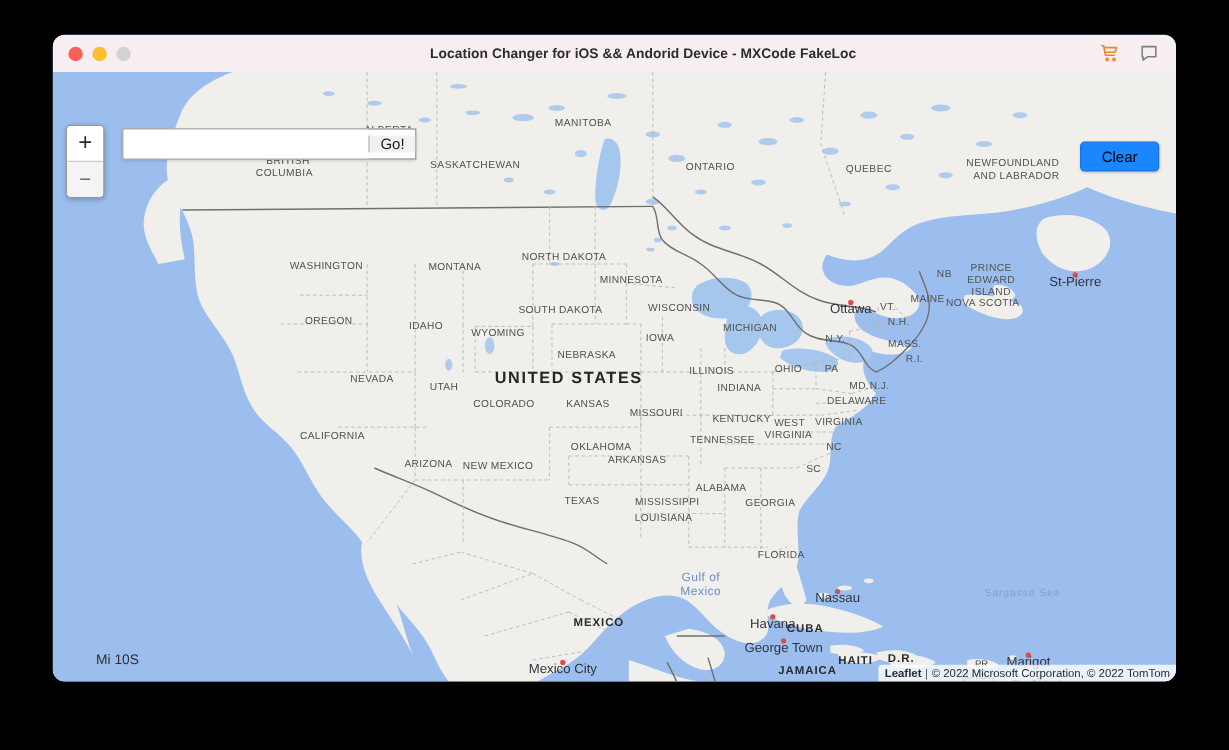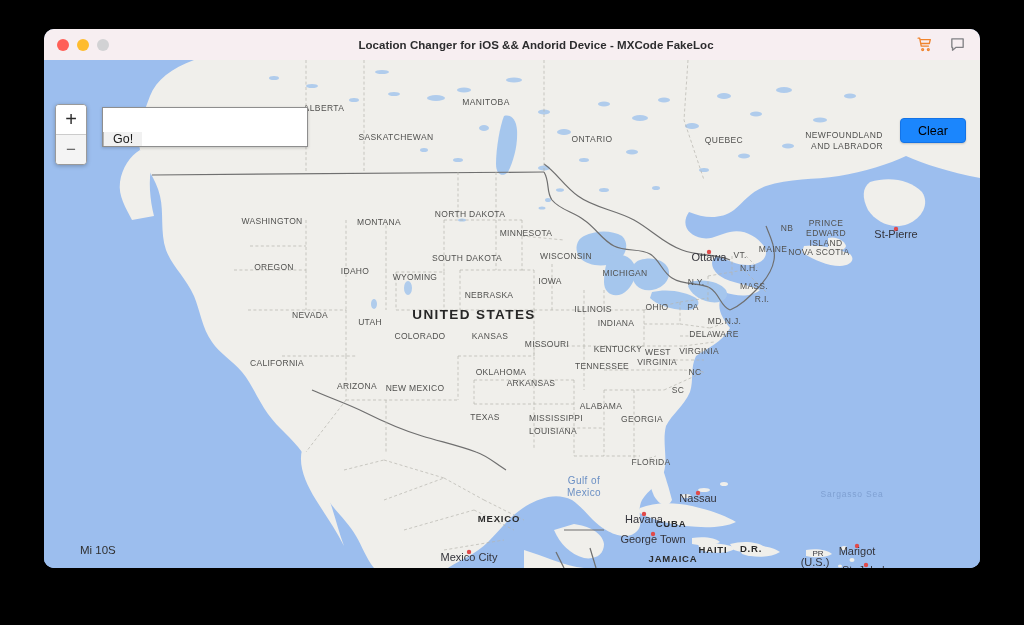--- a/index.html
+++ b/index.html
@@ -55,24 +55,23 @@
   .zbtn{
     height:29px;line-height:29px;text-align:center;
     font-size:20px;color:#2b2b2b;background:#fff;
     font-family:"Liberation Sans",sans-serif;
     user-select:none;
   }
   .zbtn.minus{border-top:1px solid #ccc;background:#f4f4f4;color:#666;font-size:17px;}
 
   .searchbar{
     position:absolute;left:58px;top:47px;
-    display:flex;align-items:flex-start;
+    display:flex;align-items:center;
     border:1px solid #8e8e8e;background:#fff;
     box-shadow:0 1px 3px rgba(0,0,0,.2);
-    flex-direction:column;
   }
   .searchbar input{
     width:194px;height:24px;border:0;outline:none;
     font-size:12px;padding:0 5px;background:#fff;color:#222;
     font-family:"Liberation Sans",sans-serif;
   }
   .go-btn{
     border:0;border-left:1px solid #b5b5b5;background:#f1f1f1;
     padding:0 9px;font-size:12.5px;color:#1a1a1a;cursor:pointer;
     font-family:"Liberation Sans",sans-serif;
@@ -502,16 +501,21 @@
 
       <div class="searchbar">
         <input type="text" placeholder="" value="" style="">
         <button class="go-btn">Go!</button>
       </div>
 
       <button class="clear-btn">Clear</button>
 
       <div class="device-label">Mi 10S</div>
 
+      <div class="attribution">
+        <b>Leaflet</b>
+        <span class="sep">|</span>
+        <span>© 2022 Microsoft Corporation, © 2022 TomTom</span>
+      </div>
 
     </div>
   </div>
 </div>
 
 </body></html>

